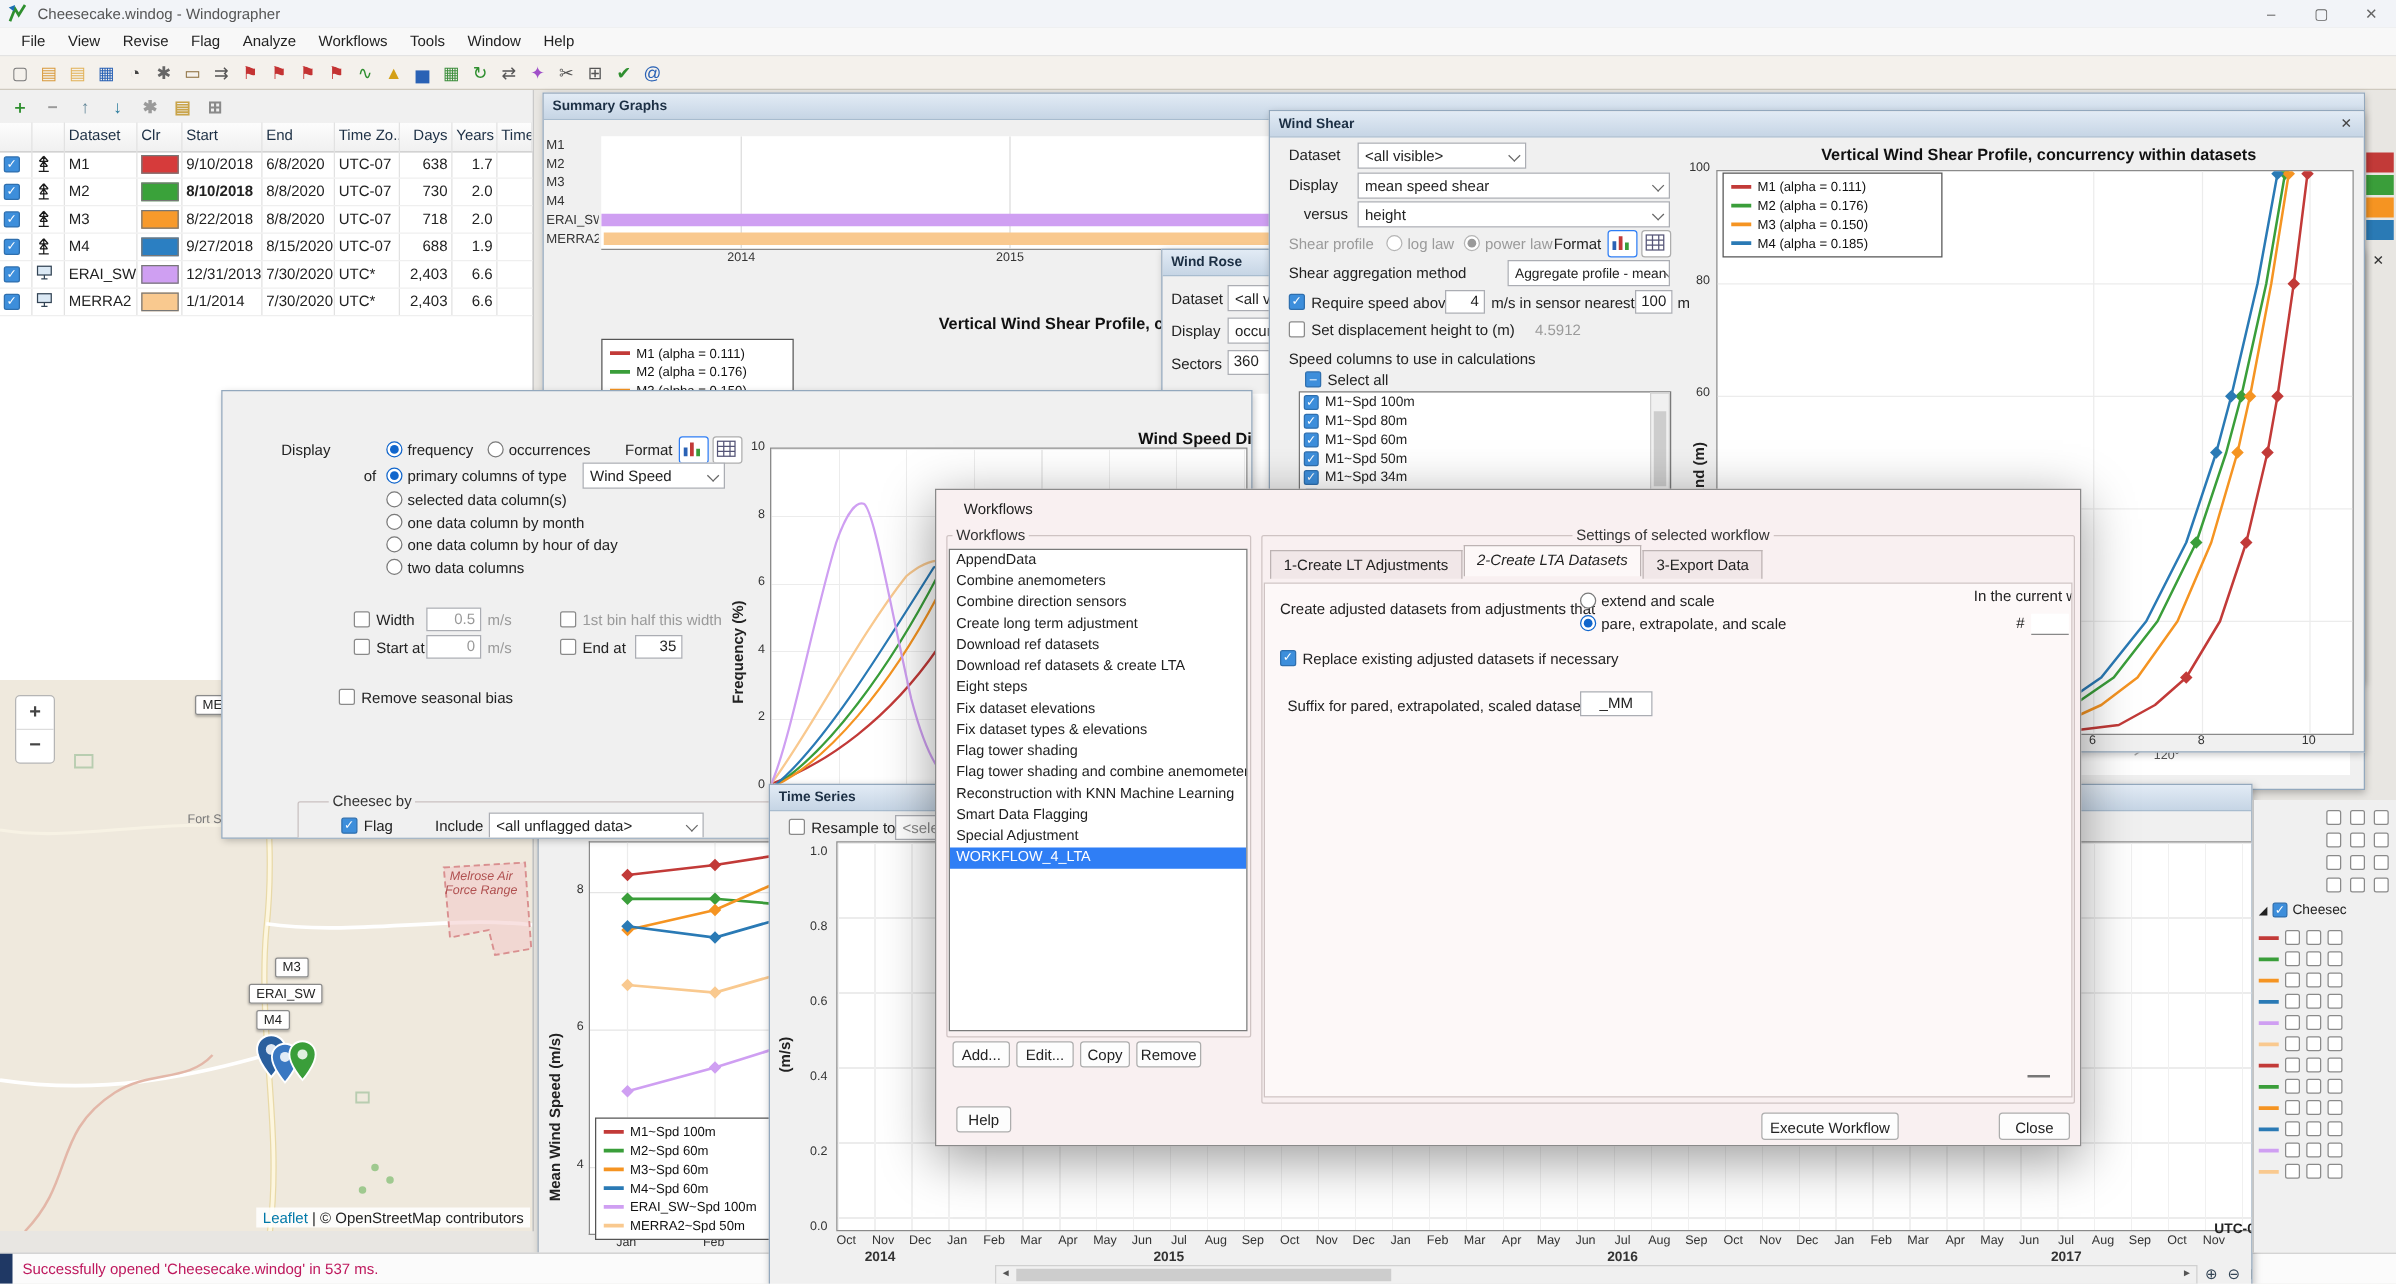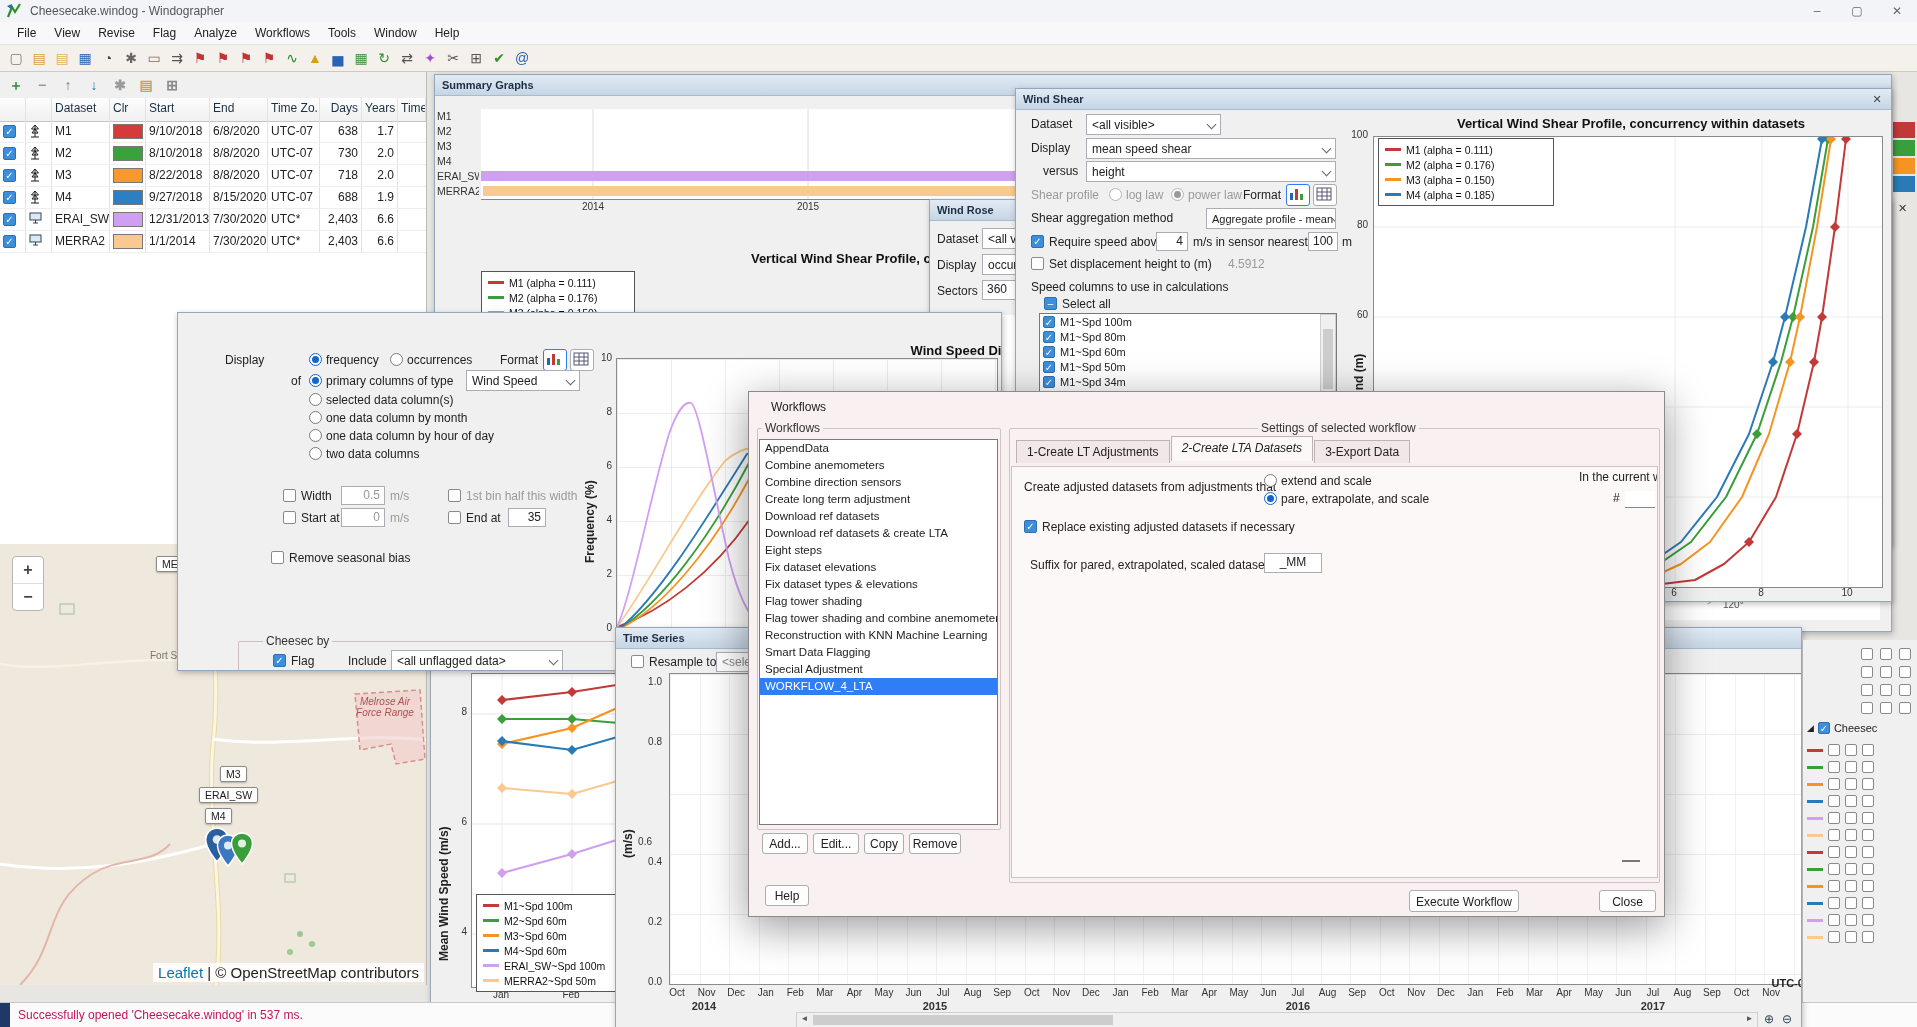--- a/index.html
+++ b/index.html
@@ -149,21 +149,21 @@
         </div>
         <div class="dr">
           <div class="dc" style="width: 26px;"><span class="cb on">✓</span></div>
           <div class="dc" style="width: 26px;"><svg width="12" height="14" viewBox="0 0 12 14">
               <path d="M6 1 L6 13 M2 13 L10 13 M6 1 L2.5 5 M6 1 L9.5 5 M2.5 5 L9.5 5 M3 9 L9 9 M6 5 L3 9 M6 5 L9 9" stroke="#1a1a1a" stroke-width="1" fill="none"></path>
             </svg></div>
           <div class="dc" style="width: 58px;">M2</div>
           <div class="dc" style="width: 36px;">
             <div class="swatch" style="background: rgb(58, 162, 58);"></div>
           </div>
-          <div class="dc" style="width: 64px;">8/10/2018</div>
+          <div class="dc" style="width: 64px; font-weight: bold;">8/10/2018</div>
           <div class="dc" style="width: 58px;">8/8/2020</div>
           <div class="dc" style="width: 52px;">UTC-07</div>
           <div class="dc r" style="width: 42px;">730</div>
           <div class="dc r" style="width: 36px;">2.0</div>
         </div>
         <div class="dr">
           <div class="dc" style="width: 26px;"><span class="cb on">✓</span></div>
           <div class="dc" style="width: 26px;"><svg width="12" height="14" viewBox="0 0 12 14">
               <path d="M6 1 L6 13 M2 13 L10 13 M6 1 L2.5 5 M6 1 L9.5 5 M2.5 5 L9.5 5 M3 9 L9 9 M6 5 L3 9 M6 5 L9 9" stroke="#1a1a1a" stroke-width="1" fill="none"></path>
             </svg></div>
@@ -262,21 +262,21 @@
         <circle cx="12" cy="11.5" r="4" fill="#fff" fill-opacity="0.85"></circle>
       </svg>
     <svg class="abs" style="left:216px;top:290px" width="24" height="34" viewBox="0 0 24 34">
         <path d="M12 1C6 1 1.5 5.6 1.5 11.5 1.5 20 12 32 12 32s10.5-12 10.5-20.5C22.5 5.6 18 1 12 1z" fill="#3a78c2" stroke="#fff" stroke-width="1.5"></path>
         <circle cx="12" cy="11.5" r="4" fill="#fff" fill-opacity="0.85"></circle>
       </svg>
     <svg class="abs" style="left:230px;top:288px" width="24" height="34" viewBox="0 0 24 34">
         <path d="M12 1C6 1 1.5 5.6 1.5 11.5 1.5 20 12 32 12 32s10.5-12 10.5-20.5C22.5 5.6 18 1 12 1z" fill="#3a9e3a" stroke="#fff" stroke-width="1.5"></path>
         <circle cx="12" cy="11.5" r="4" fill="#fff" fill-opacity="0.85"></circle>
       </svg>
-    <div class="abs" style="right:2px;bottom:3px;background:rgba(255,255,255,.85);font-size:15px;padding:1px 5px">
+    <div class="abs" style="right:2px;bottom:3px;background:rgba(255,255,255,.85);font-size:12px;padding:1px 5px">
       <span style="color:#0078a8">Leaflet</span>
       <span> | </span>
       <span>© OpenStreetMap contributors</span>
     </div>
   </div>
 
   <div class="win" style="left:434px;top:74px;width:1456px;height:470px;z-index:10">
     <div class="tbar"><span>Summary Graphs</span></div>
     <div id="sg-labels">
         <div class="abs" style="left: 2px; top: 35px; width: 42px; text-align: left; font-size: 10.5px; color: rgb(51, 51, 51); white-space: nowrap; overflow: hidden;">M1</div>
@@ -666,21 +666,21 @@
     <div class="tbar"><span>Time Series</span></div>
     <span class="cb abs" style="left:15px;top:27px"></span>
     <div class="lbl" style="left:33px;top:27px">Resample to</div>
     <div class="combo" style="left:100px;top:24px;width:120px;height:20px;color:#888">
         <span>&lt;select</span>
       </div>
     <div class="vtext abs" style="left:5px;top:170px;height:60px;font-size:12px">(m/s)</div>
     <div id="ts-yticks">
         <div class="ytick" style="left: 24px; top: 48px; width: 22px;">1.0</div>
         <div class="ytick" style="left: 24px; top: 108px; width: 22px;">0.8</div>
-        <div class="ytick" style="left: 14px; top: 168px; width: 22px; margin-top: 40px;">0.6</div>
+        <div class="ytick" style="left: 24px; top: 168px; width: 22px;">0.6</div>
         <div class="ytick" style="left: 24px; top: 228px; width: 22px;">0.4</div>
         <div class="ytick" style="left: 24px; top: 288px; width: 22px;">0.2</div>
         <div class="ytick" style="left: 24px; top: 348px; width: 22px;">0.0</div>
       </div>
     <div class="plot" style="left:53px;top:45px;width:1142px;height:310px;background-image:repeating-linear-gradient(to right,#f0f0f0 0 1px,transparent 1px 29.57px),repeating-linear-gradient(to bottom,#ececec 0 1px,transparent 1px 60px)"></div>
     <div id="ts-months">
         <div class="tick" style="left: 47px; top: 359px;">Oct</div>
         <div class="tick" style="left: 76.57px; top: 359px;">Nov</div>
         <div class="tick" style="left: 106.14px; top: 359px;">Dec</div>
         <div class="tick" style="left: 135.71px; top: 359px;">Jan</div>

